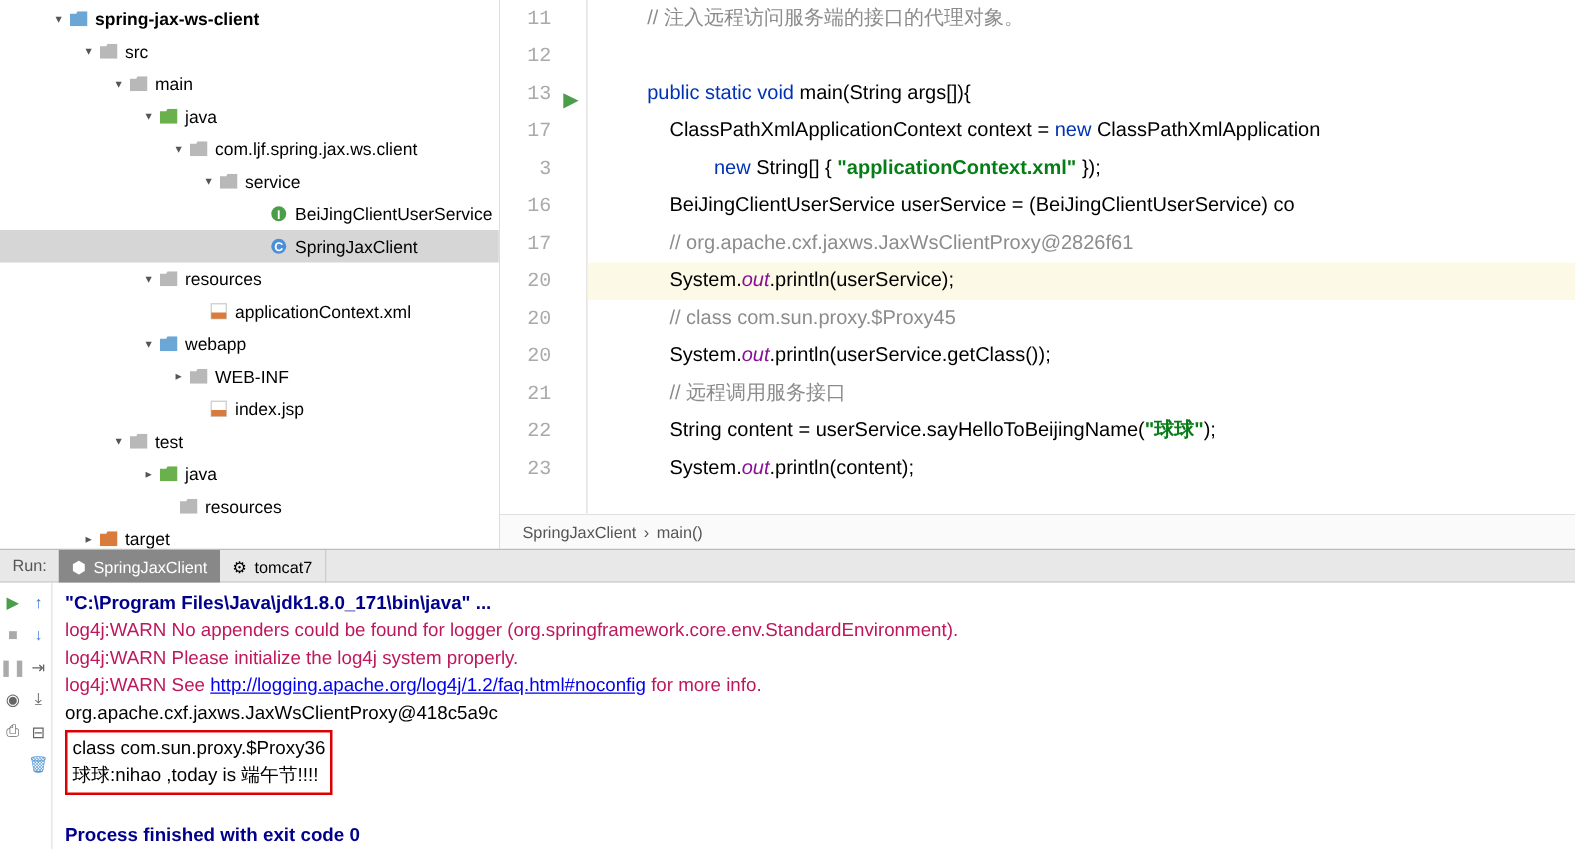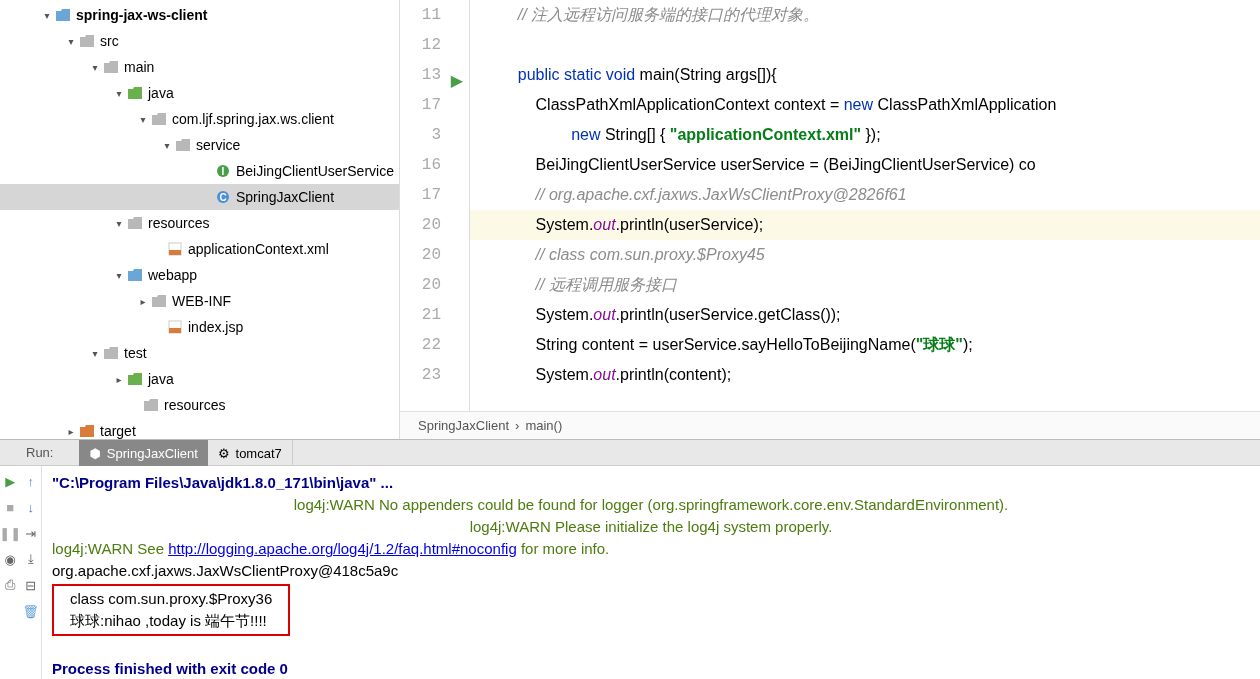--- a/index.html
+++ b/index.html
@@ -18,37 +18,37 @@
 .code-area { flex:1; overflow:hidden; display:flex; font-family:"Courier New",Consolas,monospace; font-size:16px; }
 .gutter { width:70px; background:#fff; border-right:1px solid #ddd; text-align:right; color:#aaa; }
 .ln { height:30px; line-height:30px; padding-right:28px; position:relative; font-family:"Courier New",monospace; }
 .ln .play { position:absolute; right:6px; top:6px; color:#4a9e4a; }
 .code-lines { flex:1; overflow:hidden; }
 .code-line { height:30px; line-height:30px; padding-left:30px; white-space:pre; }
 .code-line.hl { background:#fdf9e7; }
 .kw { color:#0033b3; font-weight:normal; }
 .str { color:#067d17; font-weight:bold; }
 .fld { color:#871094; font-style:italic; }
-.cmt { color:#8c8c8c; font-style:italic; }
+.cmt { color:#8c8c8c; }
 .breadcrumb { height:28px; border-top:1px solid #e0e0e0; background:#fafafa; display:flex; align-items:center; padding-left:18px; font-size:13px; color:#555; gap:6px; }
 .run-panel { height:240px; border-top:1px solid #bbb; display:flex; flex-direction:column; background:#fff; }
 .run-header { height:26px; background:#e8e8e8; display:flex; align-items:center; font-size:13px; border-bottom:1px solid #ccc; }
-.run-label { padding:0 26px; color:#555; }
+.run-label { padding:0 10px; color:#555; }
 .run-tab { height:26px; display:flex; align-items:center; padding:0 10px; gap:6px; border-right:1px solid #ccc; }
 .run-tab.active { background:#888; color:#fff; border:none; }
 .run-body { flex:1; display:flex; }
 .run-tools { width:42px; display:flex; border-right:1px solid #e0e0e0; }
 .tool-col { width:21px; display:flex; flex-direction:column; align-items:center; padding-top:6px; gap:8px; }
 .tool-btn { width:18px; height:18px; display:flex; align-items:center; justify-content:center; color:#666; cursor:pointer; }
 .console { flex:1; padding:6px 10px; font-family:"Courier New",Consolas,monospace; font-size:15px; line-height:22px; white-space:pre; overflow:auto; }
 .c-navy { color:#00008b; font-weight:600; }
-.c-red { color:#4d7c0f;text-align:center; }
+.c-red { color:#be185d; }
 .c-link { color:#0000ee; text-decoration:underline; }
 .c-black { color:#000; }
-.hl-box { border:2px solid #d00; padding:2px 16px; display:inline-block; margin-top:2px; }
+.hl-box { border:2px solid #d00; padding:2px 4px; display:inline-block; margin-top:2px; }
 svg { display:block; }
 </style>
 </head>
 <body>
 
 <div class="top">
   <div class="tree" id="tree">
       <div class="tree-row bold">
         <span class="indent" style="width:40px"></span>
         <span class="chev">▾</span>
@@ -244,22 +244,22 @@
       <div class="code-lines" id="codelines">
           <div class="code-line">    <span class="cmt">// 注入远程访问服务端的接口的代理对象。</span></div>
           <div class="code-line"></div>
           <div class="code-line">    <span class="kw">public static void</span> main(String args[]){</div>
           <div class="code-line">        ClassPathXmlApplicationContext context = <span class="kw">new</span> ClassPathXmlApplication</div>
           <div class="code-line">                <span class="kw">new</span> String[] { <span class="str">"applicationContext.xml"</span> });</div>
           <div class="code-line">        BeiJingClientUserService userService = (BeiJingClientUserService) co</div>
           <div class="code-line">        <span class="cmt">// org.apache.cxf.jaxws.JaxWsClientProxy@2826f61</span></div>
           <div class="code-line hl">        System.<span class="fld">out</span>.println(userService);</div>
           <div class="code-line">        <span class="cmt">// class com.sun.proxy.$Proxy45</span></div>
+          <div class="code-line">        System.<span class="fld">out</span>.println(userService.getClass());</div>
           <div class="code-line">        <span class="cmt">// 远程调用服务接口</span></div>
-          <div class="code-line">        System.<span class="fld">out</span>.println(userService.getClass());</div>
           <div class="code-line">        String content = userService.sayHelloToBeijingName(<span class="str">"球球"</span>);</div>
           <div class="code-line">        System.<span class="fld">out</span>.println(content);</div>
         </div>
     </div>
     <div class="breadcrumb">
       <span>SpringJaxClient</span>
       <span>›</span>
       <span>main()</span>
     </div>
   </div>

